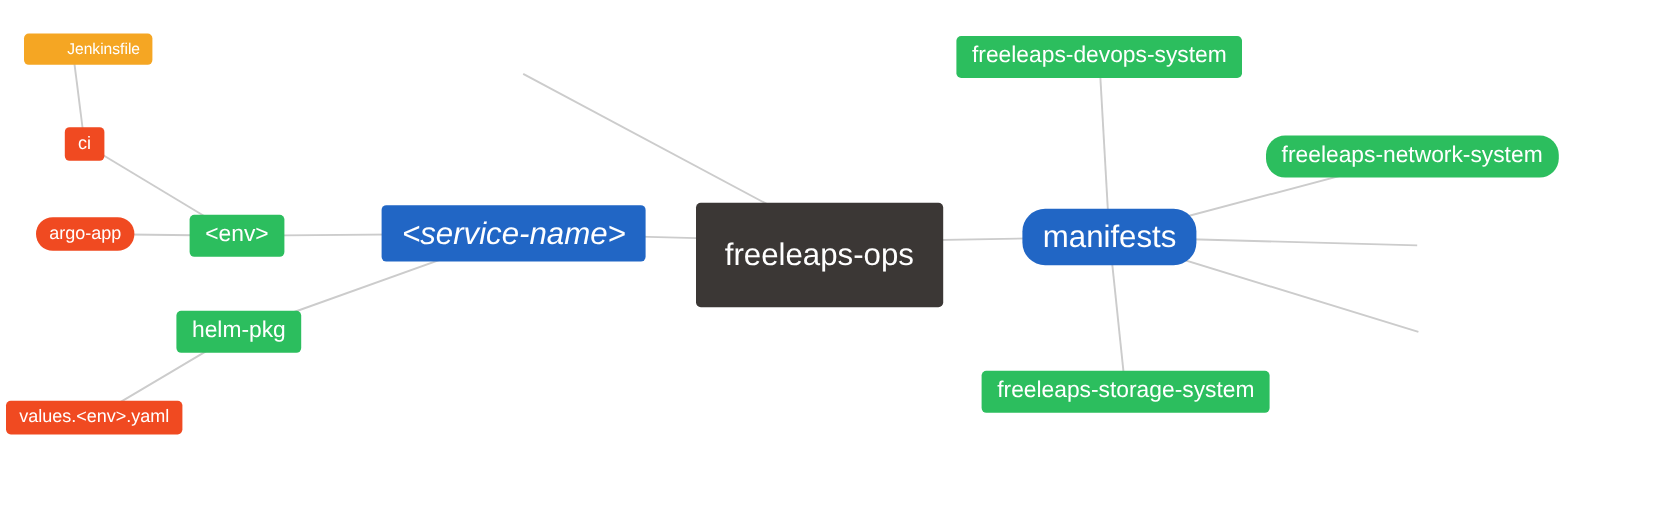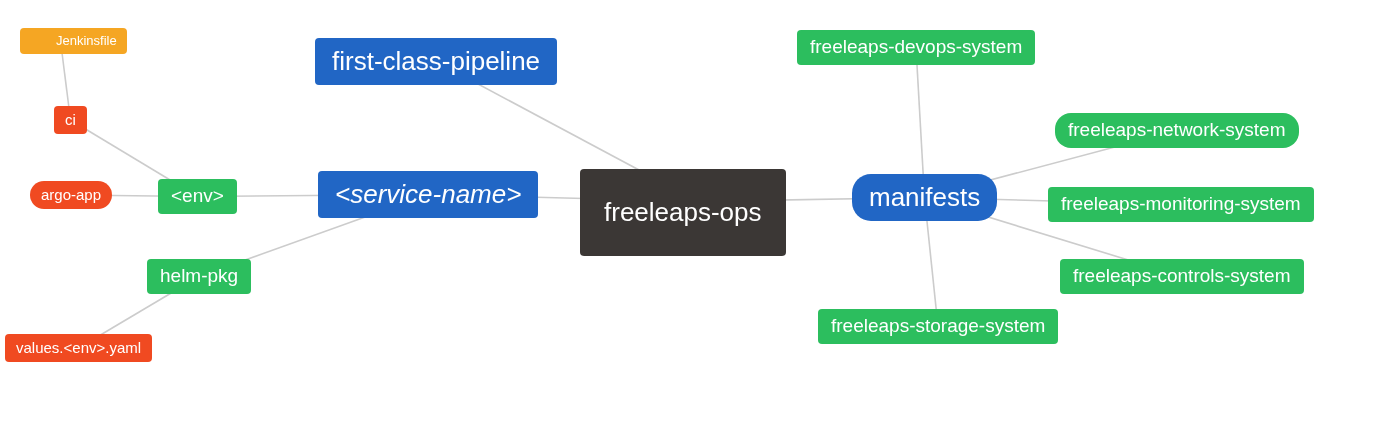--- a/index.html
+++ b/index.html
@@ -83,31 +83,28 @@
   <div class="node sz-sm" id="n-ci" style="background: rgb(240, 74, 33);">ci</div>
 
   <div class="node sz-sm" id="n-argo-app" style="background: rgb(240, 74, 33);">argo-app</div>
 
   <div class="node sz-md" id="n-env" style="background: rgb(44, 190, 94);">&lt;env&gt;</div>
 
   <div class="node sz-md" id="n-helm-pkg" style="background: rgb(44, 190, 94);">helm-pkg</div>
 
   <div class="node sz-sm" id="n-values-env-yaml" style="background: rgb(240, 74, 33);">values.&lt;env&gt;.yaml</div>
 
-  <div class="node sz-lg" id="n-first-class-pipeline" style="background: rgb(33, 102, 197);">first-class-pipeline</div>
 
   <div class="node sz-lg" id="n-service-name" style="background: rgb(33, 102, 197);">&lt;service-name&gt;</div>
 
   <div class="node sz-xl" id="n-freeleaps-ops" style="background: rgb(59, 55, 53);">freeleaps-ops</div>
 
   <div class="node sz-lg" id="n-manifests" style="background: rgb(33, 102, 197); border-radius: 19px;">manifests</div>
 
   <div class="node sz-md" id="n-devops" style="background: rgb(44, 190, 94);">freeleaps-devops-system</div>
 
   <div class="node sz-md" id="n-network" style="background: rgb(44, 190, 94);">freeleaps-network-system</div>
 
-  <div class="node sz-md" id="n-monitoring" style="background: rgb(44, 190, 94);">freeleaps-monitoring-system</div>
 
-  <div class="node sz-md" id="n-controls" style="background: rgb(44, 190, 94);">freeleaps-controls-system</div>
 
   <div class="node sz-md" id="n-storage" style="background: rgb(44, 190, 94);">freeleaps-storage-system</div>
 
 </div>
 
 </body></html>

